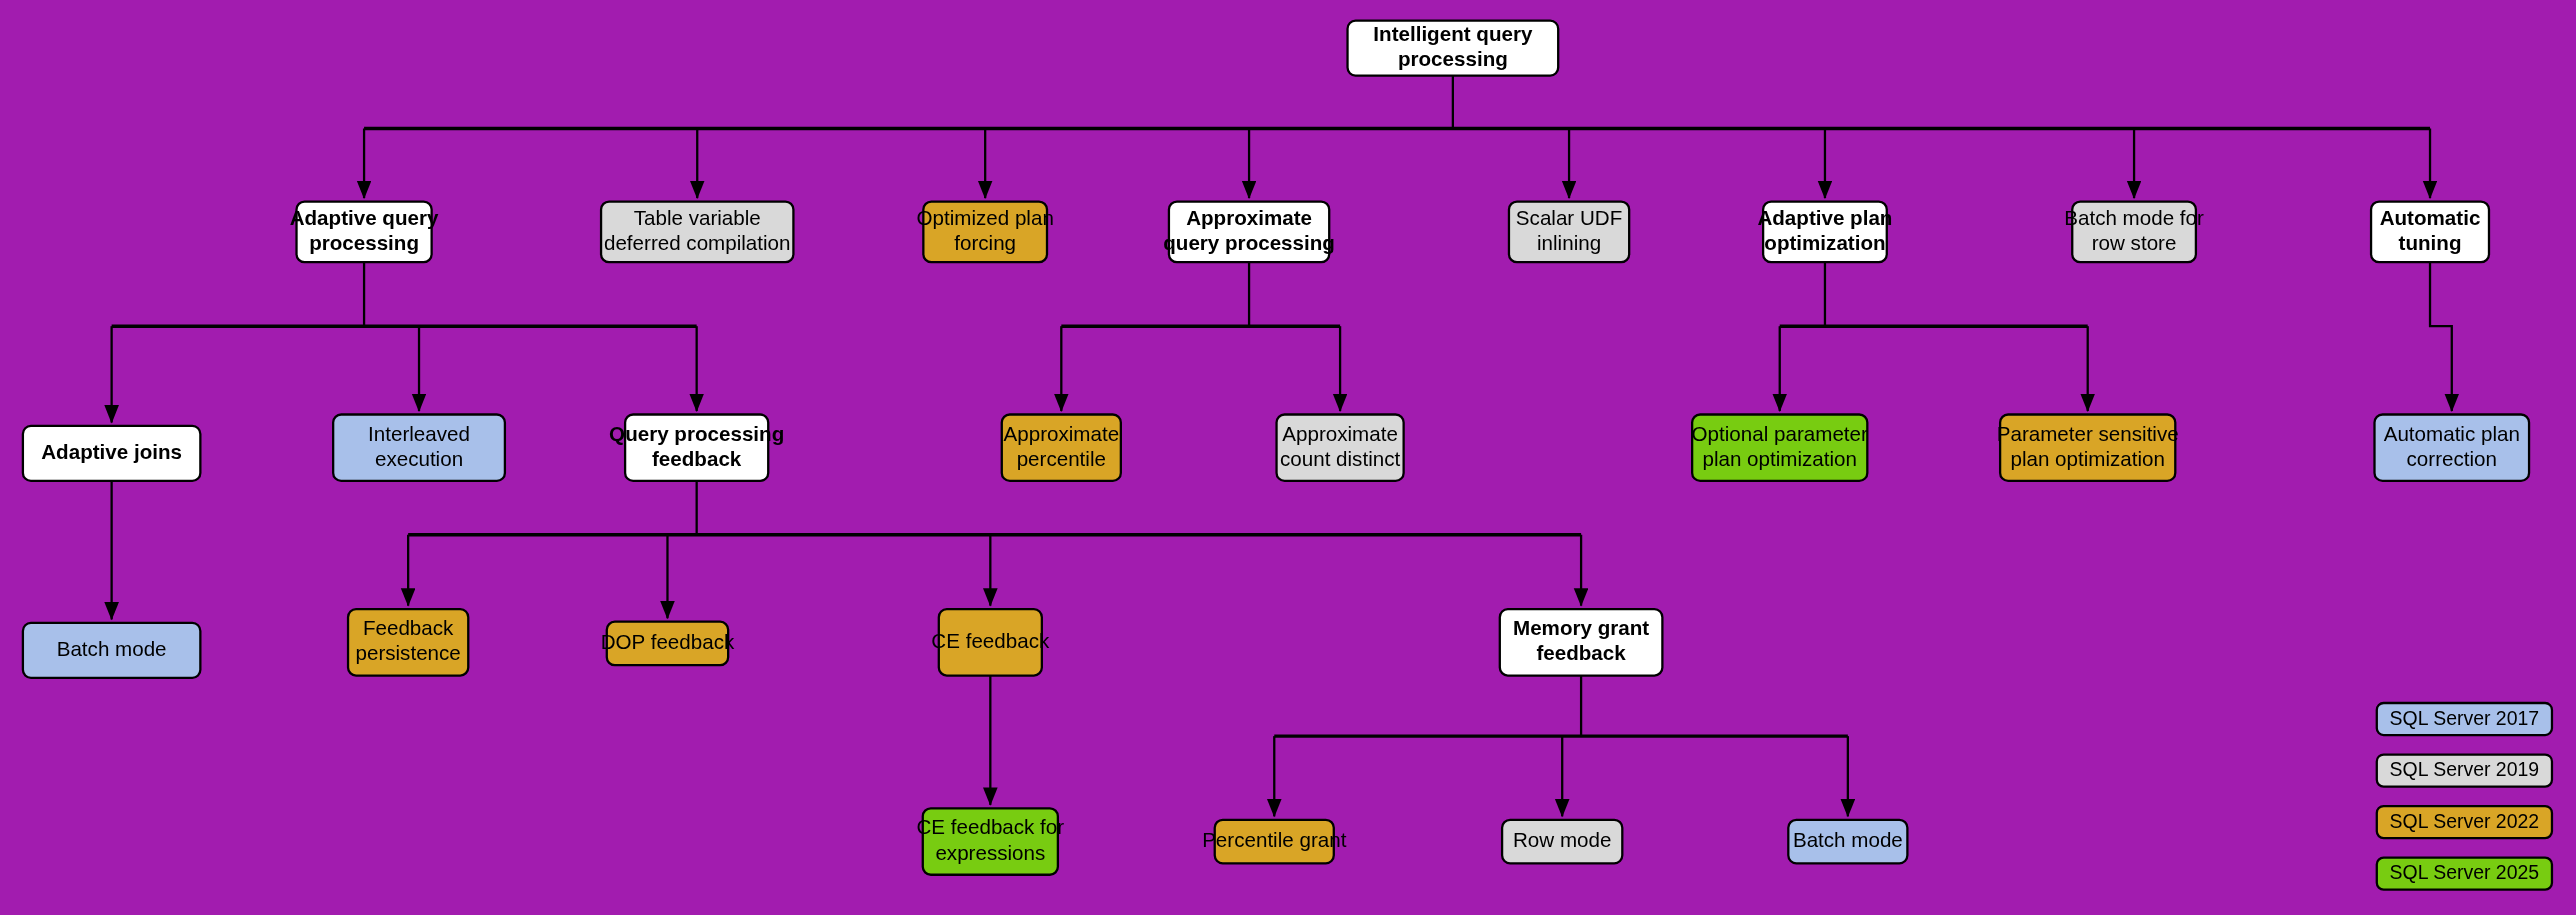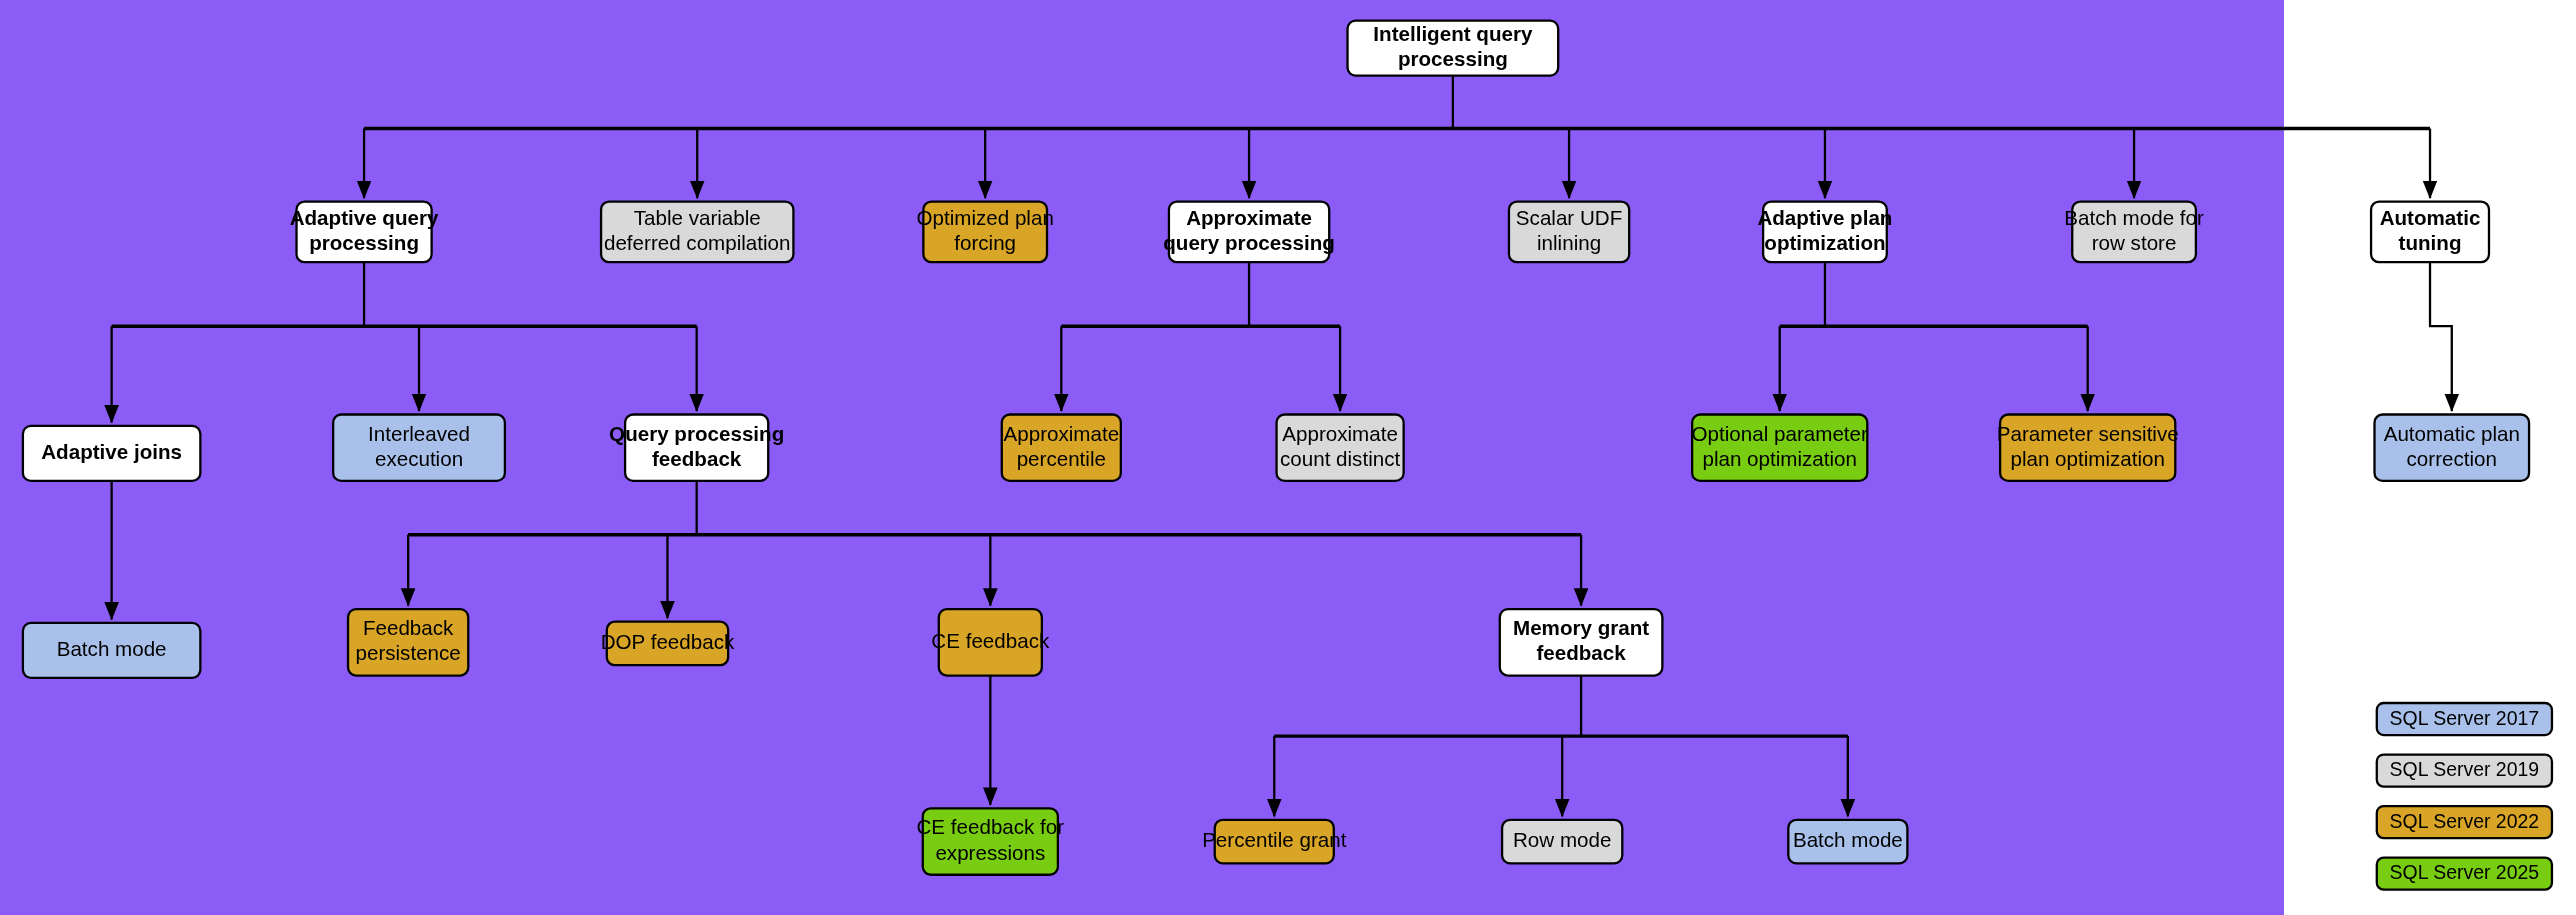--- a/index.html
+++ b/index.html
@@ -9,23 +9,23 @@
     background: #ffffff;
   }
   body {
     width: 2576px;
     height: 916px;
     overflow: hidden;
     font-family: "Liberation Sans", sans-serif;
   }
   #diagram-root {
     position: relative;
-    width: 2284px;
+    width: 2576px;
     height: 916px;
-    background: #8b5cf6;
+    background: #a21caf;
   }
   svg#diagram-svg {
     position: absolute;
     top: 0;
     left: 0;
     width: 2576px;
     height: 916px;
     display: block;
   }
   .node-rect {

